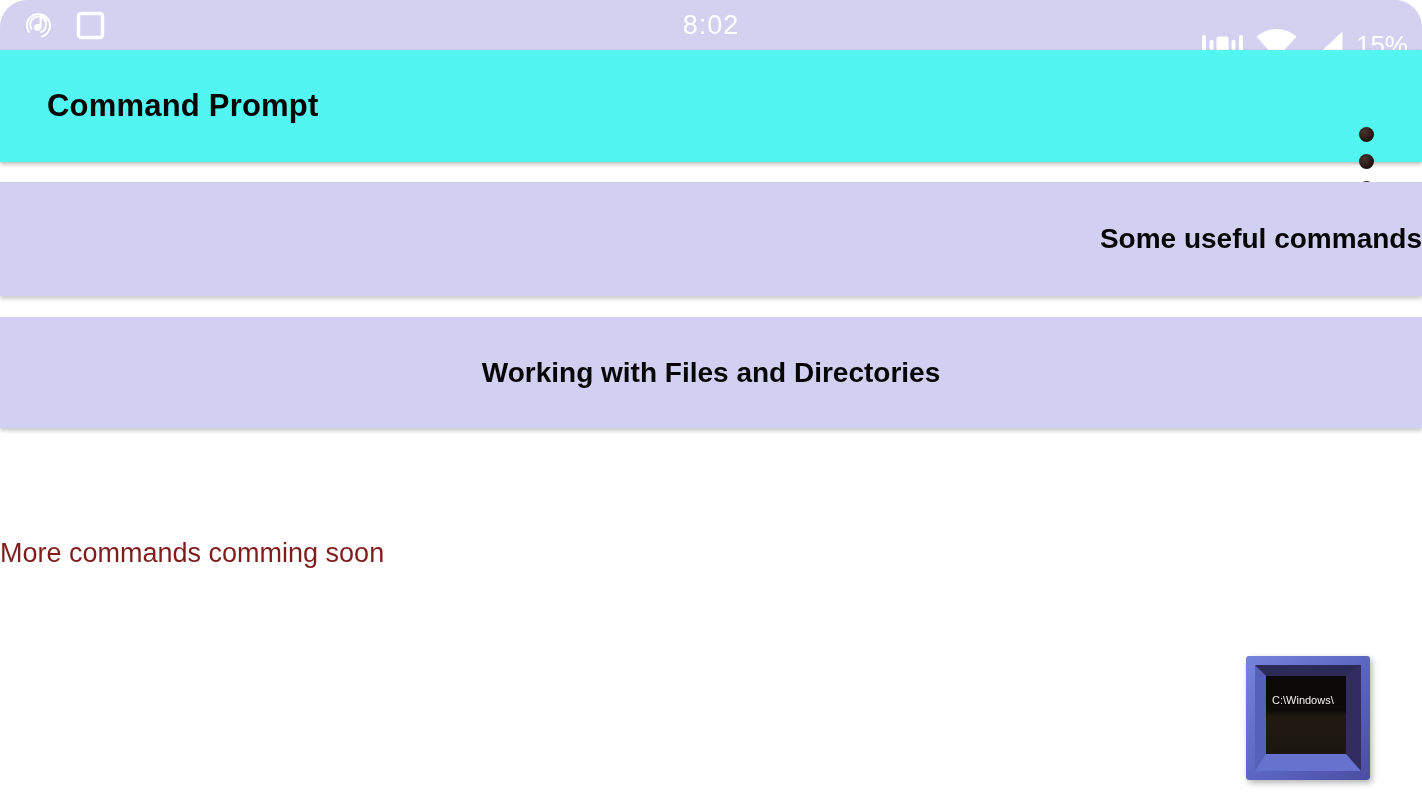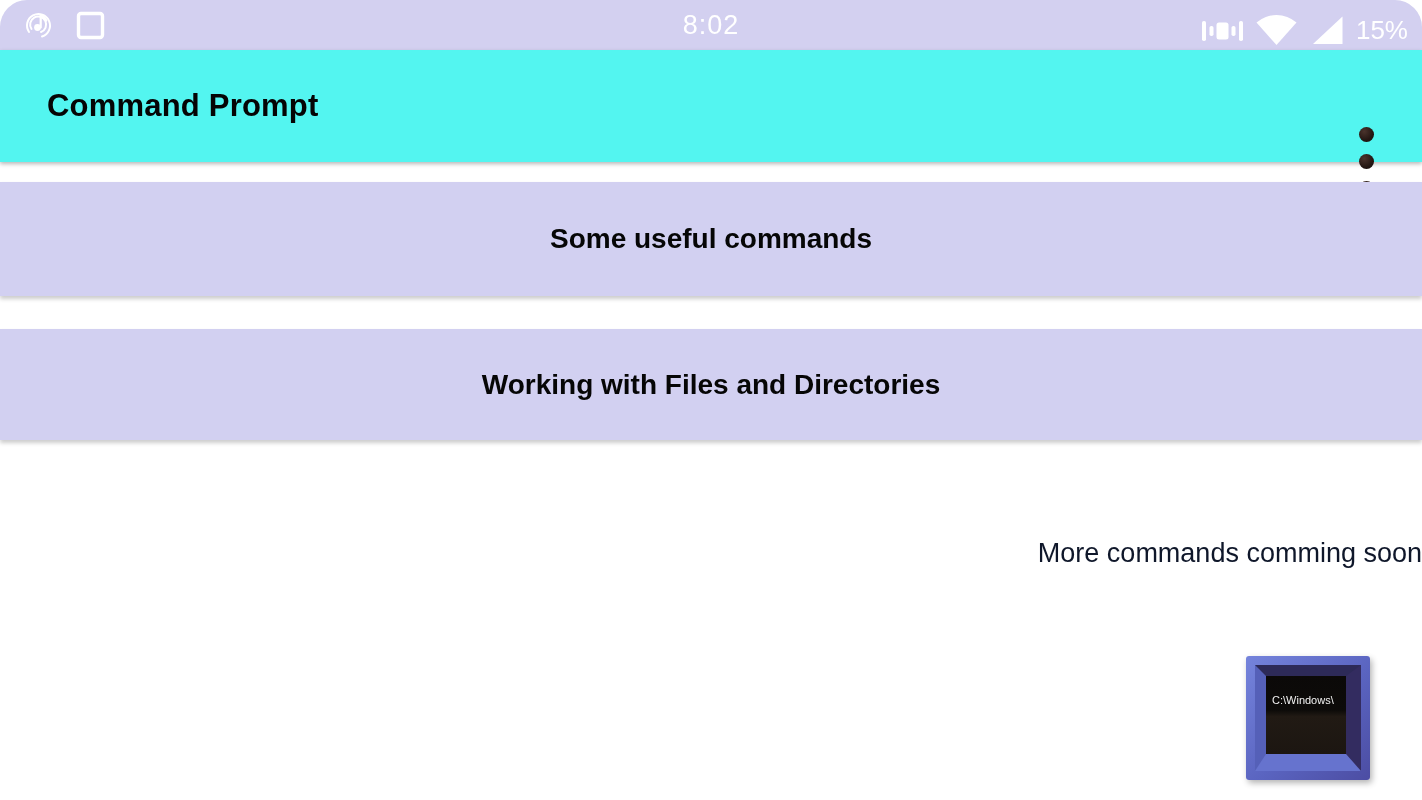--- a/index.html
+++ b/index.html
@@ -19,21 +19,21 @@
     position:absolute; left:22px; top:0; height:50px;
     display:flex; align-items:center; gap:20px;
   }
   .status-time {
     position:absolute; left:0; right:0; top:0; height:50px;
     display:flex; align-items:center; justify-content:center;
     color:#ffffff; font-size:27px; font-weight:400; letter-spacing:1px;
   }
   .status-right {
     position:absolute; right:14px; top:0; height:61px;
-    display:flex; align-items:center; gap:11px;
+    display:flex; align-items:flex-end; gap:11px;
   }
   .battery-text { color:#ffffff; font-size:26px; font-weight:400; }
   .sicon { display:block; }
 
   
   .app-bar {
     position:absolute; top:50px; left:0; width:100%; height:112px;
     background:#53f5f0;
     box-shadow:0 2px 4px rgba(0,0,0,0.28);
     display:flex; align-items:center;
@@ -53,31 +53,31 @@
   }
 
   
   .menu-card {
     position:absolute; left:0; width:100%;
     background:#d2d0f1;
     box-shadow:0 3px 4px rgba(0,0,0,0.20);
     display:flex; align-items:center; justify-content:center;
     cursor:pointer;
   }
-  .menu-card-1 { top:182px; height:114px; }
-  .menu-card-2 { top:317px; height:111px;margin-top:12px; }
+  .menu-card-1 { top:182px; height:114px;justify-content:flex-end; }
+  .menu-card-2 { top:317px; height:111px; }
   .menu-card-label {
     font-size:28px; font-weight:bold; color:#060606;
   }
 
   
   .coming-soon {
     position:absolute; top:538px; left:0; width:100%;
-    text-align:right;
-    font-size:27px; font-weight:400; color:#0f172a;
+    text-align:left;
+    font-size:27px; font-weight:400; color:#7f1d1d;
   }
 
   
   .term-icon {
     position:absolute; left:1246px; top:656px;
     width:124px; height:124px;
     background:linear-gradient(135deg, #7584dc 0%, #5a64c0 55%, #4c4da3 100%);
     border-radius:3px;
     padding:9px;
     box-shadow:2px 3px 6px rgba(0,0,0,0.30);

